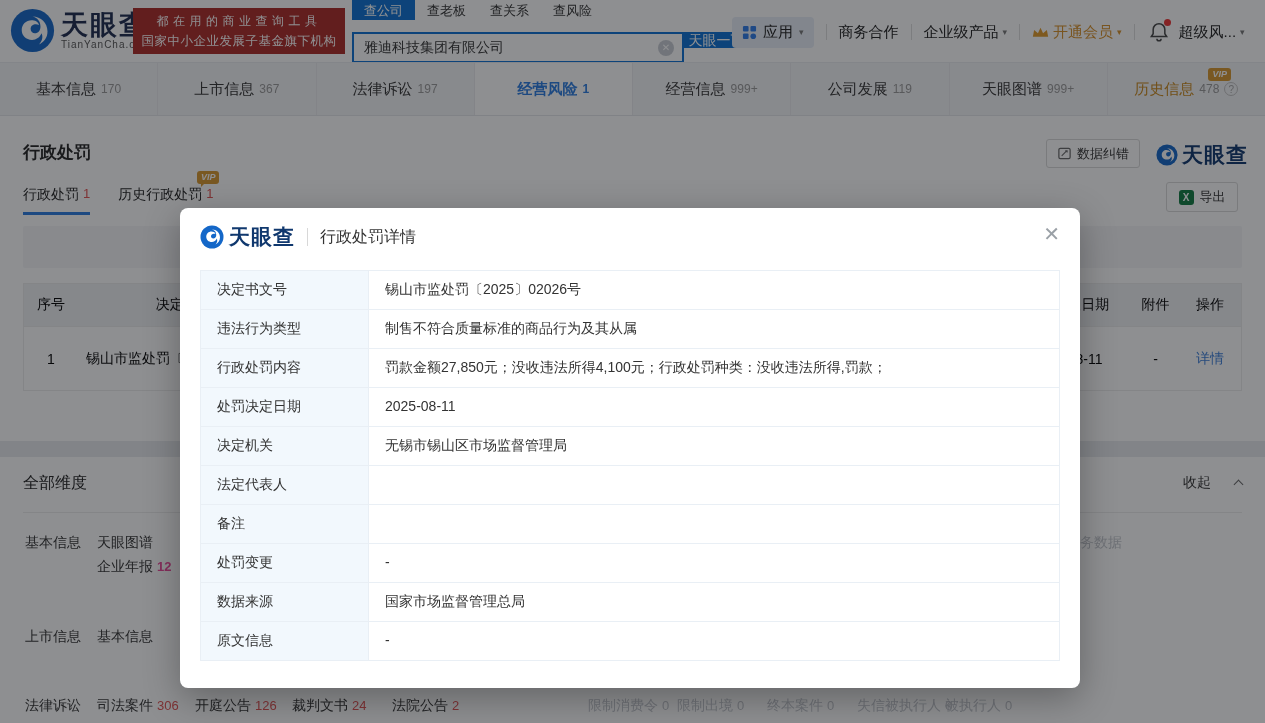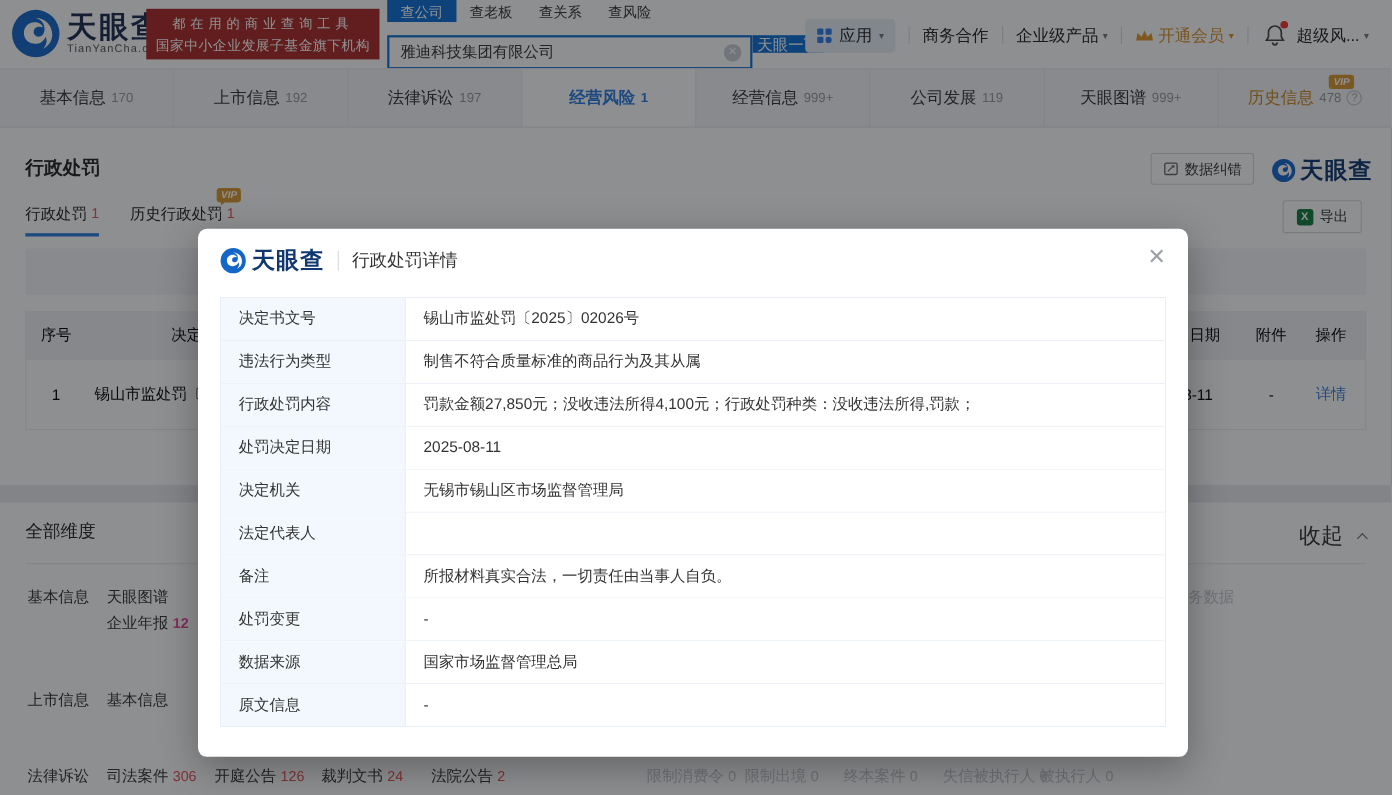--- a/index.html
+++ b/index.html
@@ -90,22 +90,22 @@
   .btr.body .btd.c-doc { justify-content:flex-start; padding-left:8px; white-space:nowrap; }
   .btd.c-mid { width:700px; }
   .btd.c-date { width:130px; white-space:nowrap; }
   .btd.c-att { width:47px; }
   .btd.c-act { width:62px; }
   .link-blue { color:#3d7fd9; cursor:pointer; }
   
   .gapstrip { position:absolute; left:0; top:441px; width:100%; height:16px; background:#e9ebee; }
   .dims { position:absolute; left:0; top:457px; width:100%; height:266px; background:#fff; }
   .dims-title { position:absolute; left:23px; top:16px; font-size:16px; color:#222; font-weight:500; }
-  .collapse { position:absolute; right:23px; top:17px; font-size:20px; color:#333; cursor:pointer;
-    display:flex; align-items:center; gap:14px; }
+  .collapse { position:absolute; right:23px; top:17px; font-size:14px; color:#333; cursor:pointer;
+    display:flex; align-items:center; gap:24px; }
   .chev-up { width:7px; height:7px; border-left:1.5px solid #666; border-top:1.5px solid #666;
     transform:rotate(45deg); margin-top:3px; }
   .dims-divider { position:absolute; left:23px; top:55px; width:1219px; height:1px; background:#ececec; }
   .dim-label { position:absolute; font-size:14px; color:#333; }
   .dim-item { position:absolute; font-size:14px; color:#333; cursor:pointer; white-space:nowrap; }
   .dim-item .cnt { margin-left:4px; font-size:13px; }
   .cnt-red { color:#e25252; }
   .cnt-blue { color:#ec4899;font-weight:bold; }
   .dim-item.muted, .dim-item.muted .cnt { color:#c3c6cc; cursor:default; }
   
@@ -207,21 +207,21 @@
     </div>
   </div>
 
   <div class="ctabs">
     <div class="ctab">
       <span class="ctab-label">基本信息</span>
       <span class="ctab-count">170</span>
     </div>
     <div class="ctab">
       <span class="ctab-label">上市信息</span>
-      <span class="ctab-count">192</span>
+      <span class="ctab-count">367</span>
     </div>
     <div class="ctab">
       <span class="ctab-label">法律诉讼</span>
       <span class="ctab-count">197</span>
     </div>
     <div class="ctab active">
       <span class="ctab-label">经营风险</span>
       <span class="ctab-count">1</span>
     </div>
     <div class="ctab">
@@ -389,21 +389,20 @@
       </div>
       <div class="m-row">
         <div class="m-label">决定机关</div>
         <div class="m-value">无锡市锡山区市场监督管理局</div>
       </div>
       <div class="m-row">
         <div class="m-label">法定代表人</div>
       </div>
       <div class="m-row">
         <div class="m-label">备注</div>
-        <div class="m-value">所报材料真实合法，一切责任由当事人自负。</div>
       </div>
       <div class="m-row">
         <div class="m-label">处罚变更</div>
         <div class="m-value">-</div>
       </div>
       <div class="m-row">
         <div class="m-label">数据来源</div>
         <div class="m-value">国家市场监督管理总局</div>
       </div>
       <div class="m-row">

